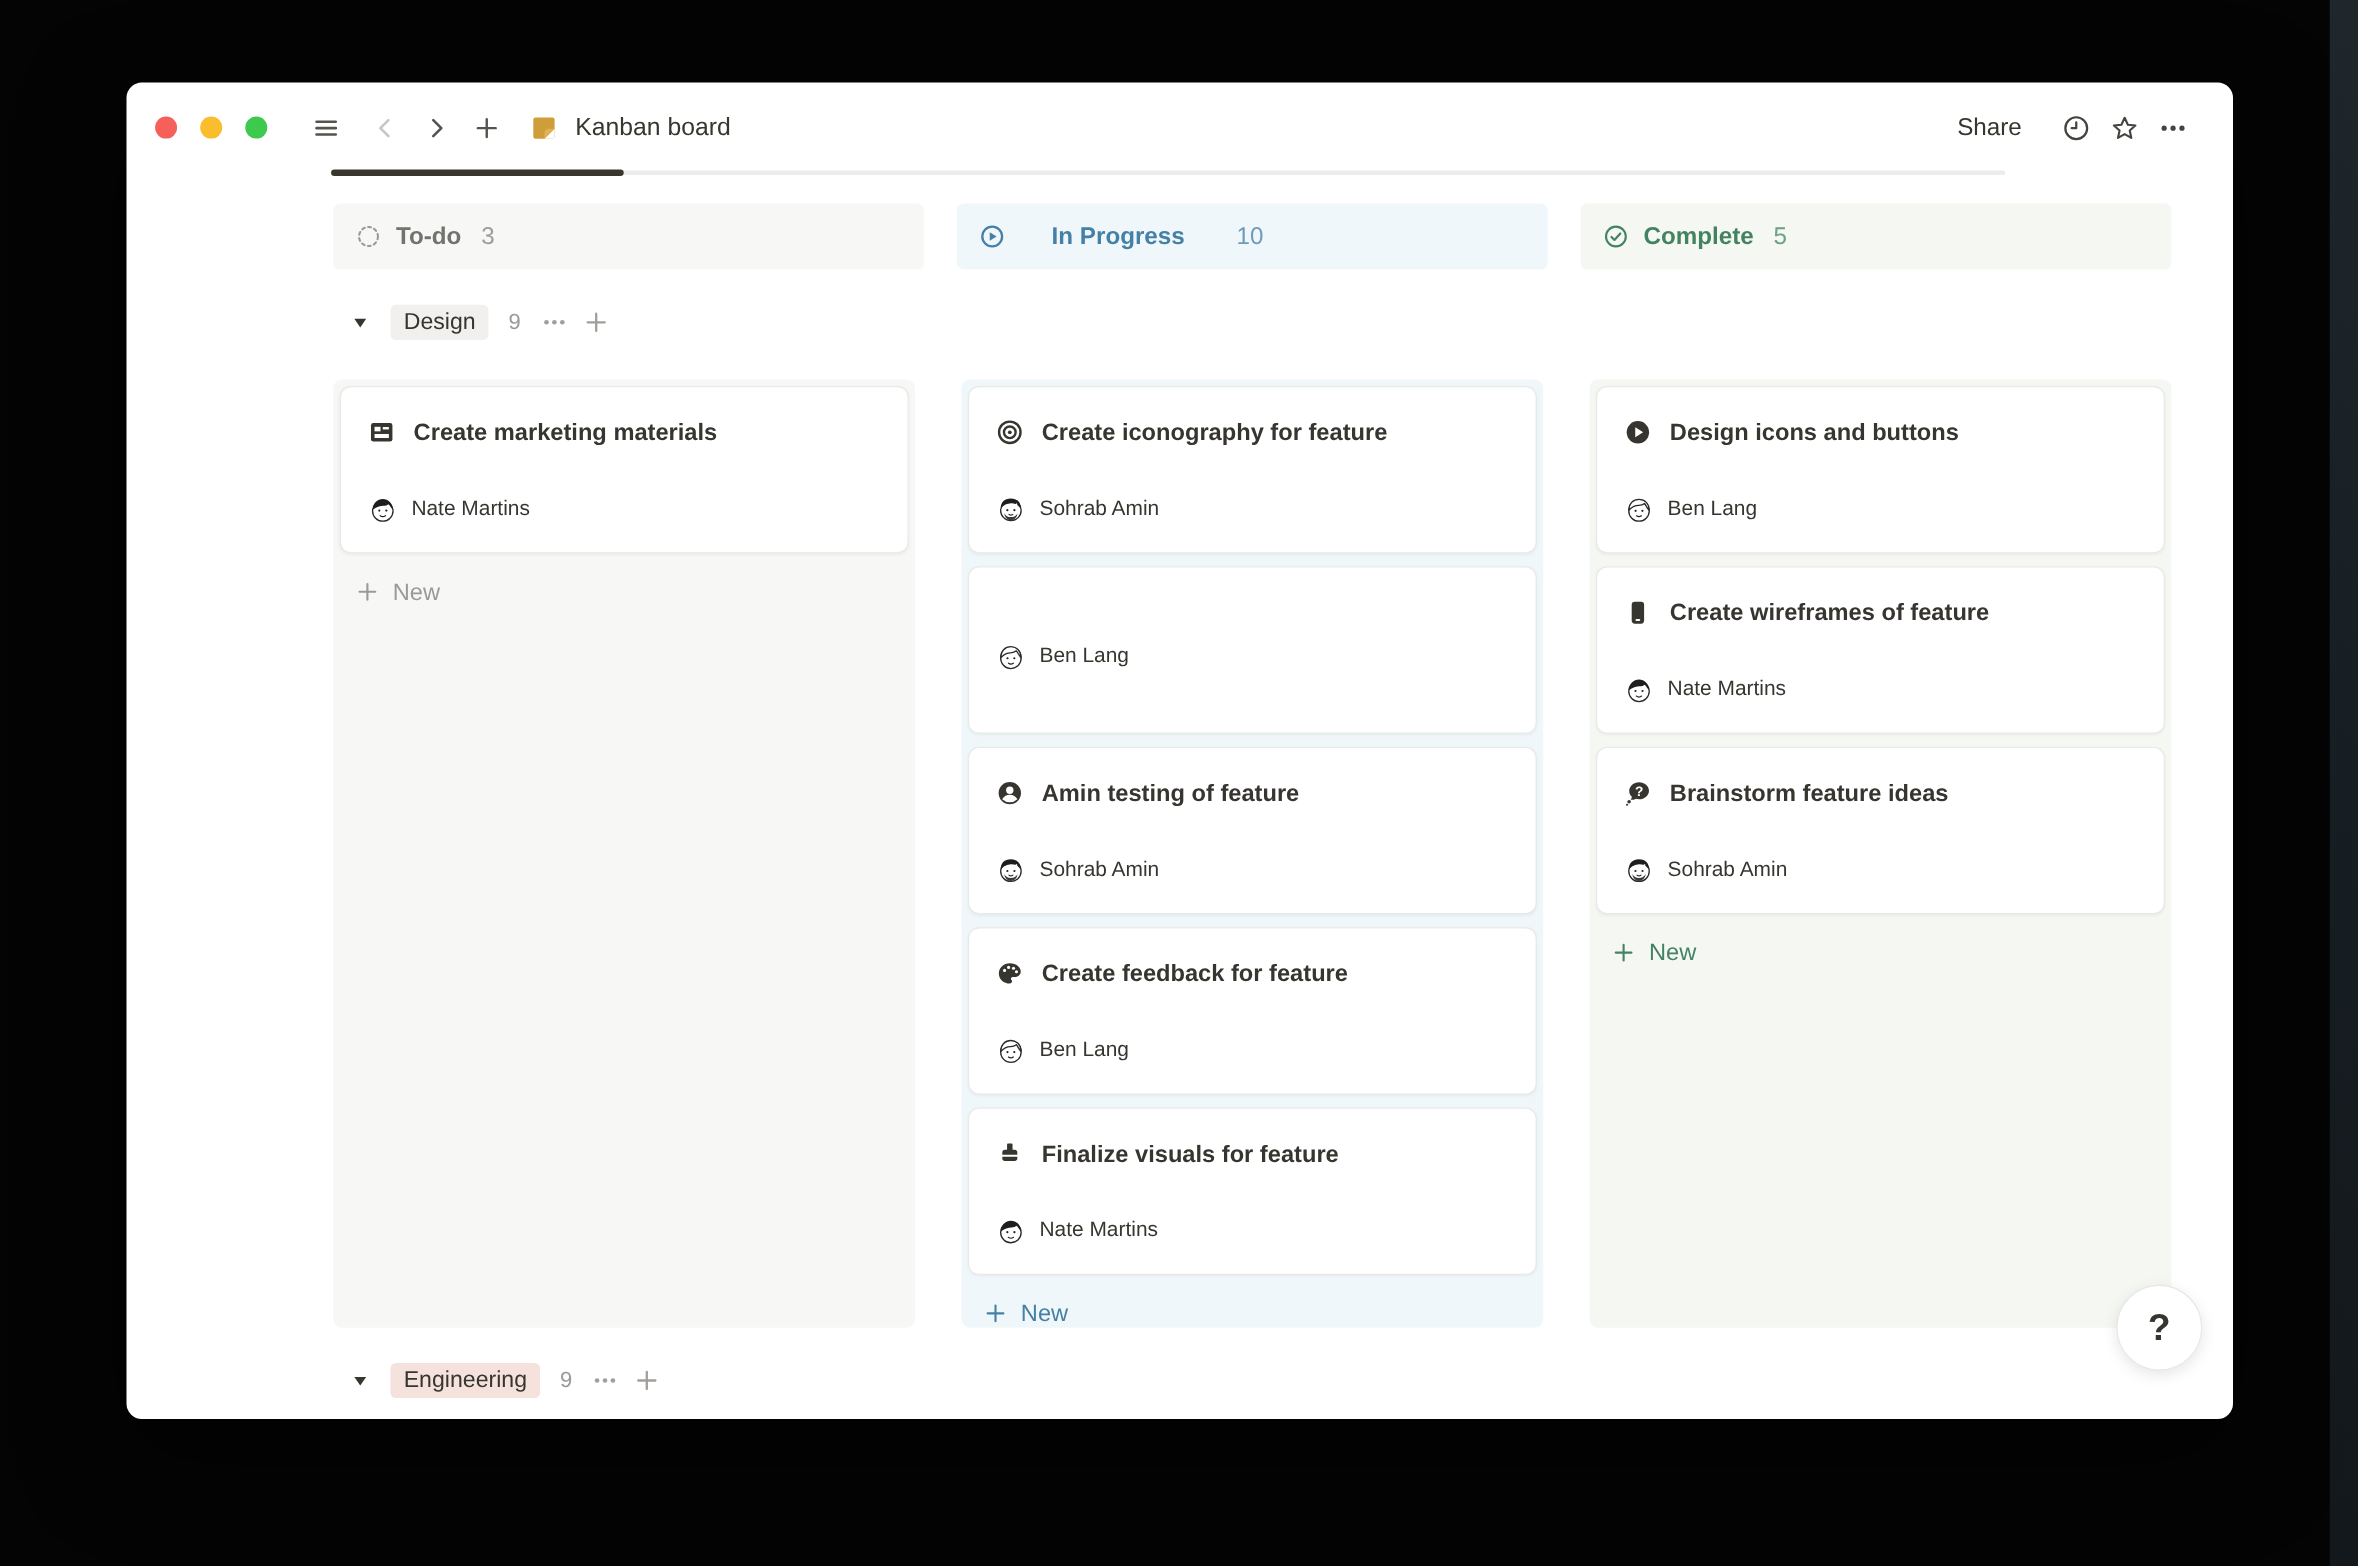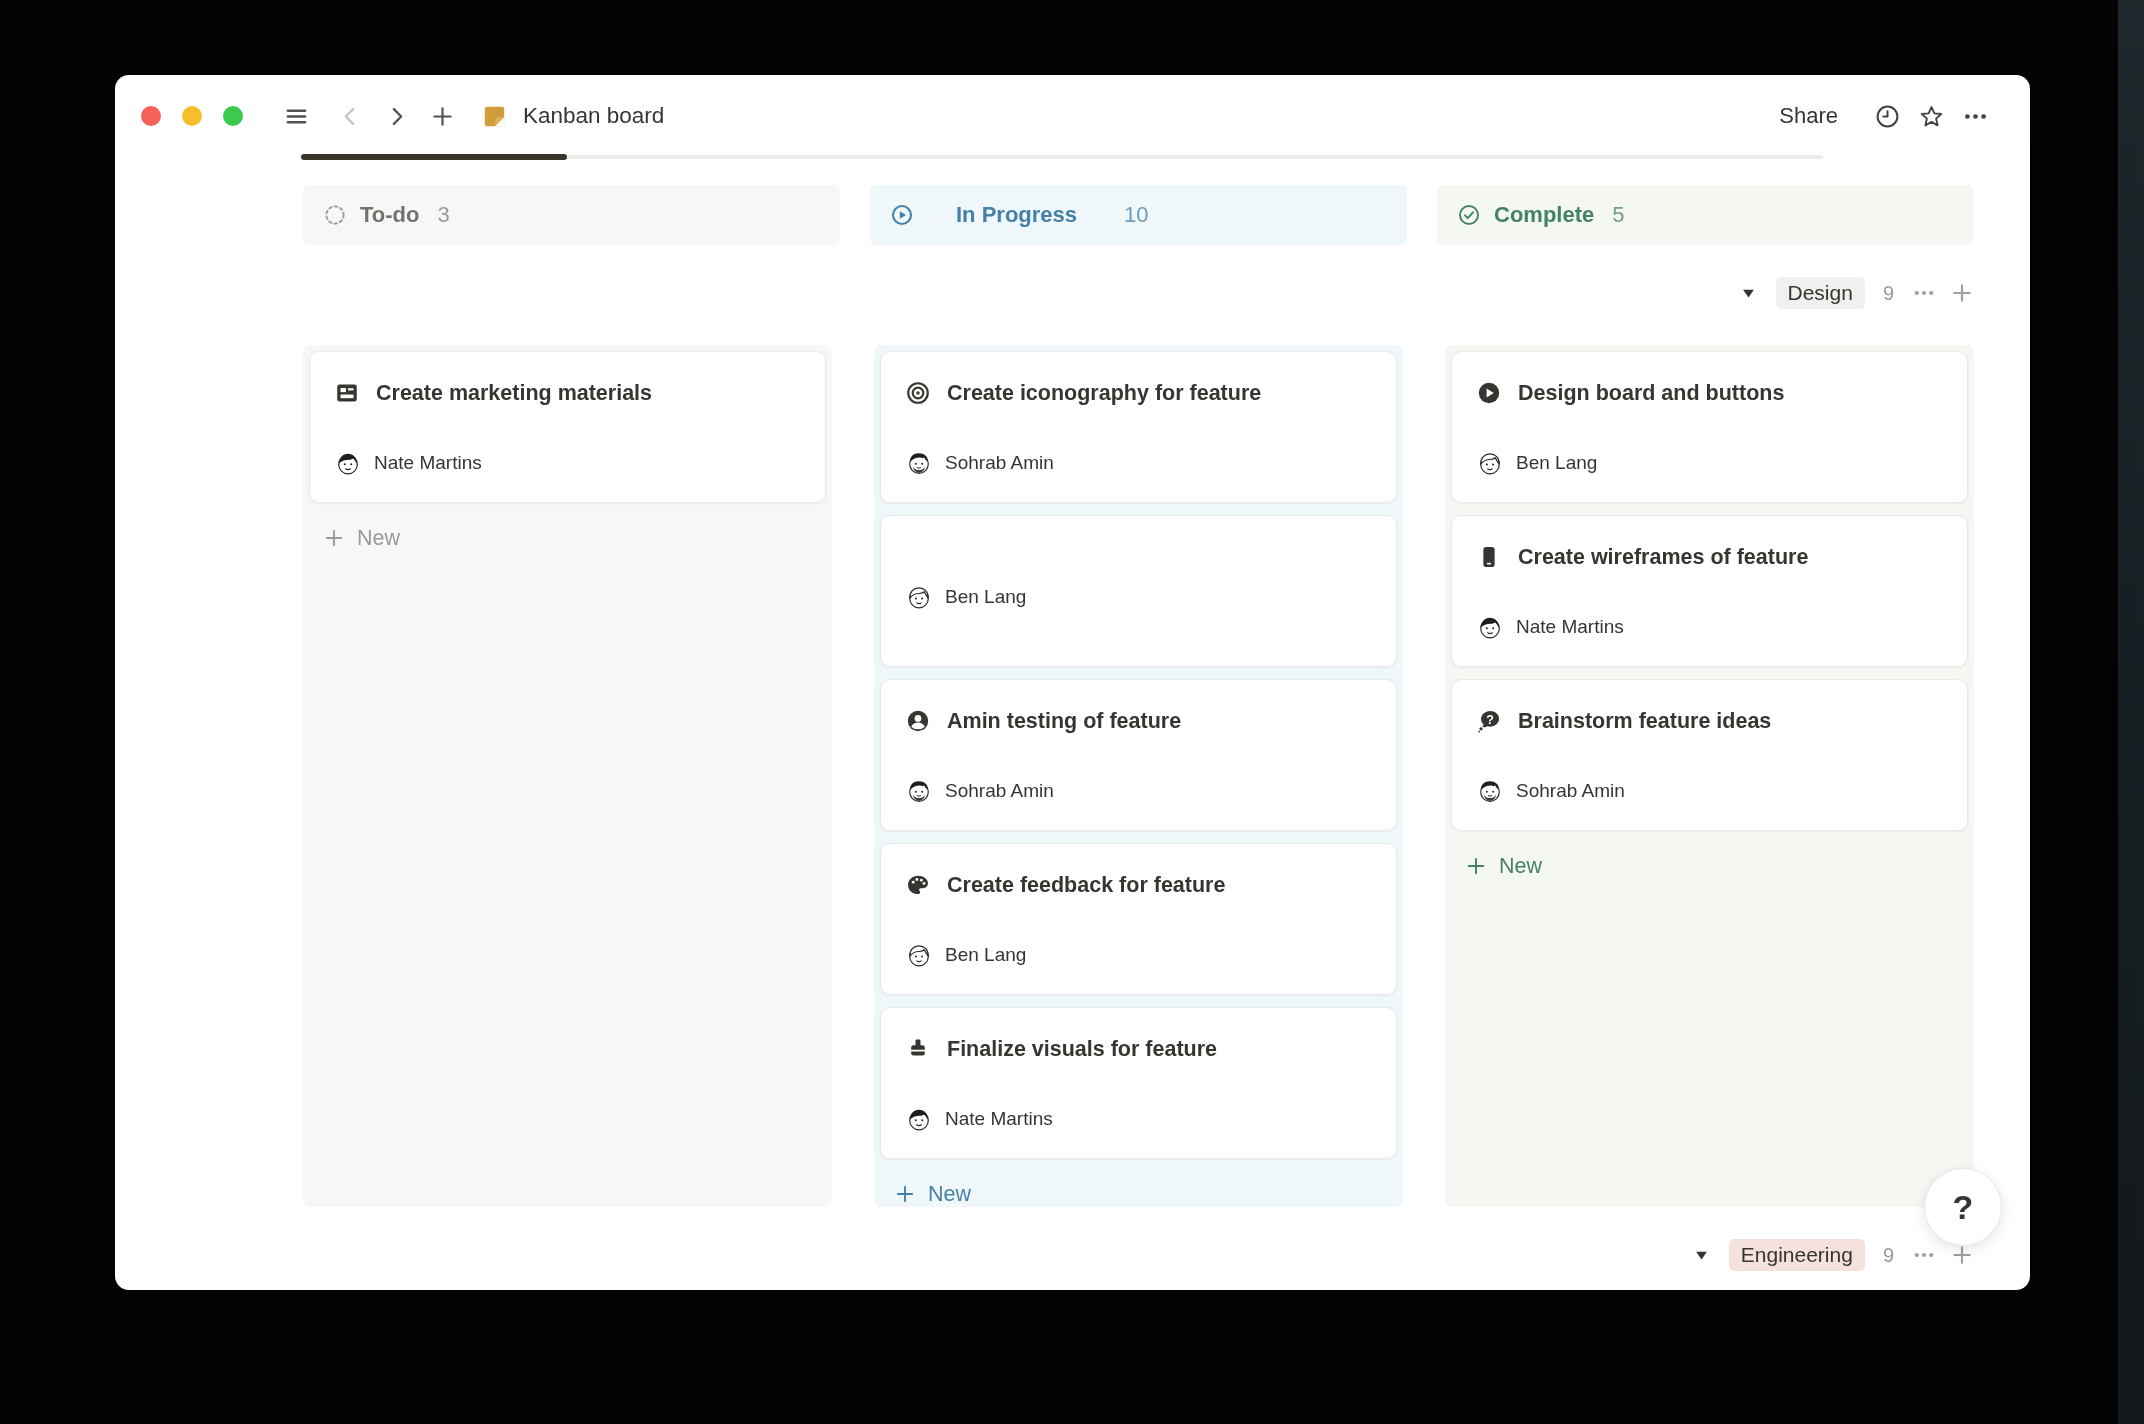--- a/index.html
+++ b/index.html
@@ -42,21 +42,21 @@
   .board{position:absolute;left:188px;top:110px;width:1671px;}
   .col-headers{display:flex;gap:30px;}
   .col-header{
     width:537px;height:60px;border-radius:6px;box-sizing:border-box;
     display:flex;align-items:center;gap:13px;padding:0 20px;
     font-size:22px;font-weight:600;
   }
   .hdr-icon{display:flex;flex:none;}
   .hdr-icon svg{width:24px;height:24px;}
   .hdr-count{font-weight:500;margin-left:5px;}
-  .group-row{display:flex;align-items:center;margin:24px 0 0 15px;height:48px;gap:0;justify-content:flex-end;}
+  .group-row{display:flex;align-items:center;margin:24px 0 0 15px;height:48px;gap:0;}
   .tri{color:#37352f;display:flex;margin-right:18px;}
   .tri svg{width:19px;height:19px;}
   .pill{font-size:21px;font-weight:500;color:#37352f;border-radius:5px;padding:4px 12px;}
   .grp-count{font-size:20px;color:#9b9a97;margin-left:18px;}
   .grp-more{color:#a29f9b;display:flex;margin-left:18px;}
   .grp-more svg{width:24px;height:24px;}
   .grp-add{color:#a29f9b;display:flex;margin-left:14px;}
   .grp-add svg{width:24px;height:24px;}
   .columns{display:flex;gap:42px;margin-top:28px;}
   .column{width:537px;height:862px;border-radius:8px;box-sizing:border-box;padding:6px;}
@@ -365,21 +365,21 @@
         </div>
         <div class="column" style="background: rgb(245, 247, 243);">
           <div class="card">
             <div class="card-title-row">
               <span class="card-icon">
                 <svg viewBox="0 0 24 24">
                   <circle cx="12" cy="12" r="9.4" fill="currentColor"></circle>
                   <path d="M9.8 7.8l6.6 4.2-6.6 4.2z" fill="#fff"></path>
                 </svg>
               </span>
-              <span class="card-title">Design board and buttons</span>
+              <span class="card-title">Design icons and buttons</span>
             </div>
             <div class="card-assignee">
               <span class="avatar">
                 <svg viewBox="0 0 28 28">
                   <circle cx="14" cy="15.5" r="9.3" fill="#fff" stroke="#2a2a2a" stroke-width="1.2"></circle>
                   <path d="M4.8 15C4.6 8.9 8.7 4.9 14 4.9c5.3 0 9.4 4 9.2 10.1-1.9-2.3-3-4.8-4.2-6.3-1.4 1.2-3 1.8-5.2 1.8-2.5 0-6.6 1.6-9 4.5z" fill="#fff" stroke="#2a2a2a" stroke-width="1.2" stroke-linejoin="round"></path>
                   <circle cx="10.9" cy="15.4" r="1" fill="#222"></circle>
                   <circle cx="17.1" cy="15.4" r="1" fill="#222"></circle>
                   <path d="M11.8 19.9c1.4 1 3 1 4.4 0" fill="none" stroke="#222" stroke-width="1.1" stroke-linecap="round"></path>
                 </svg>

